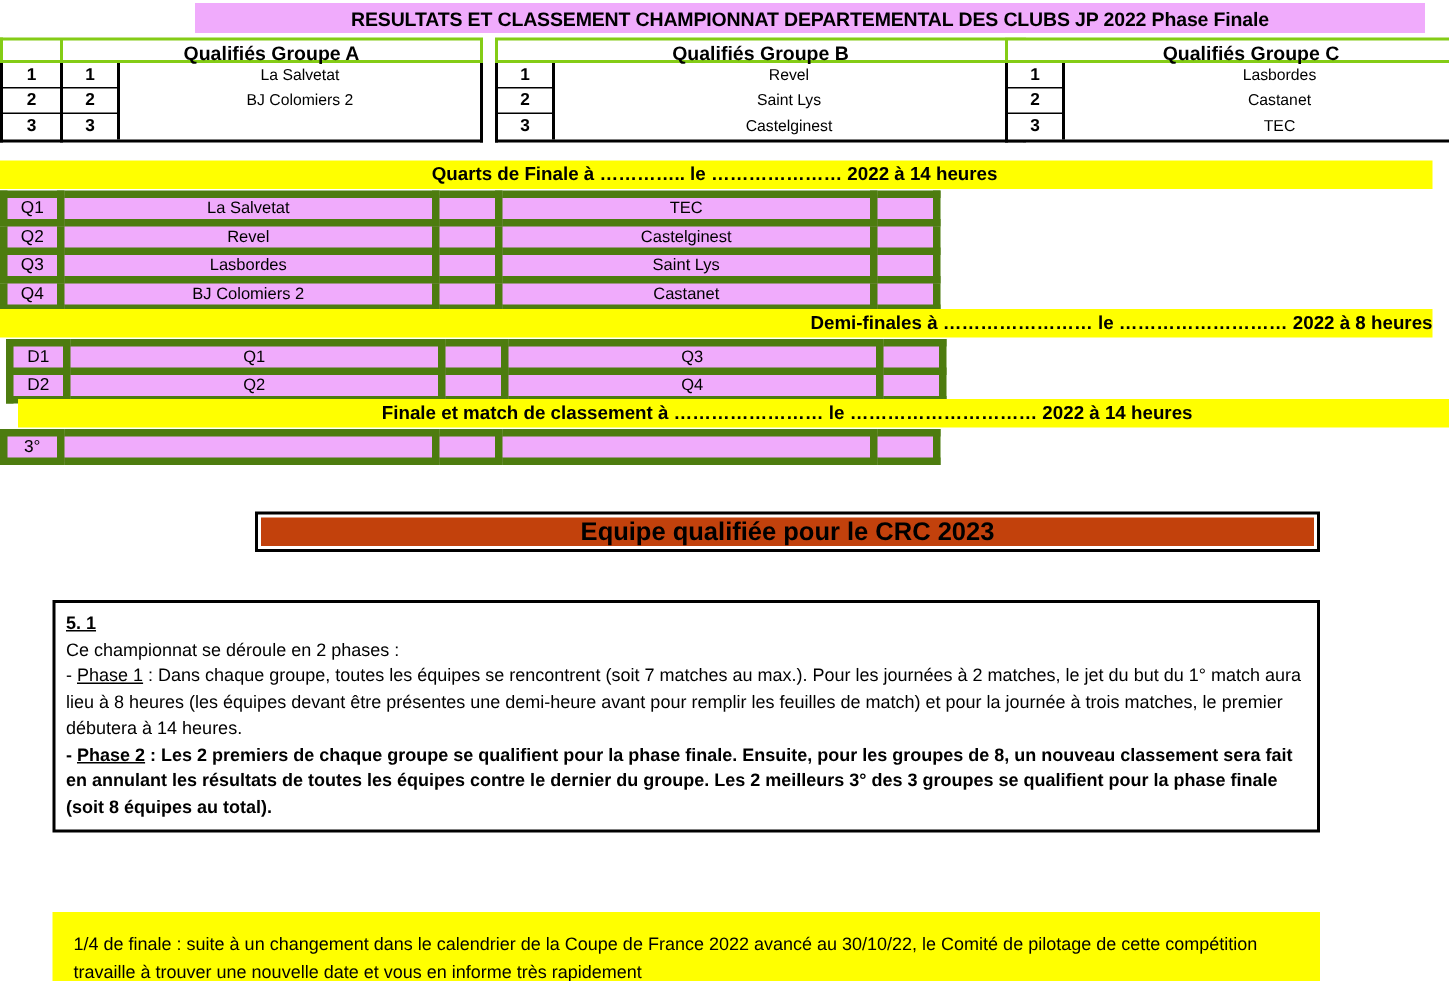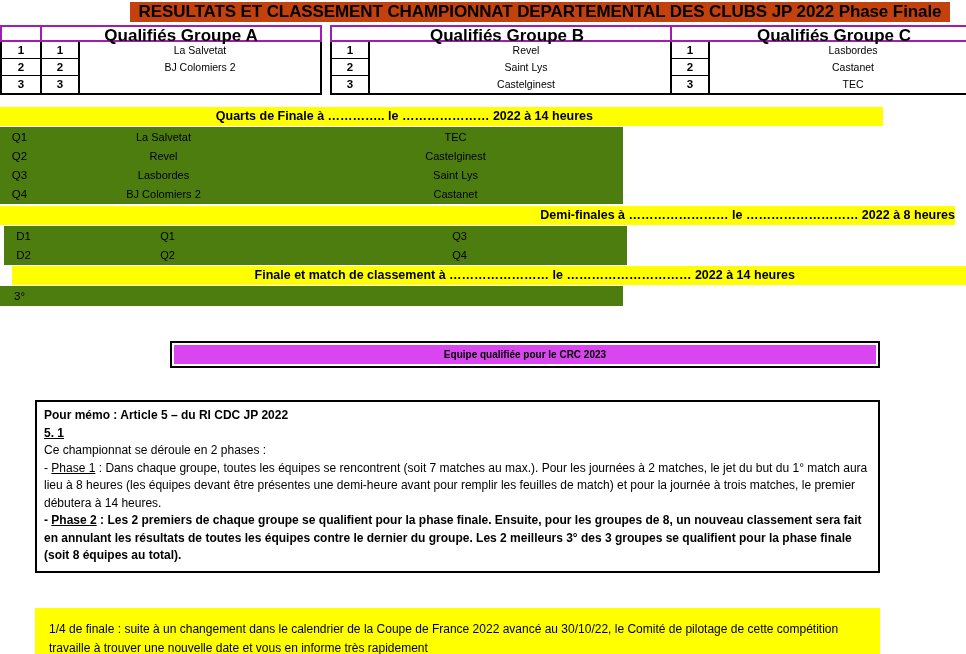--- a/index.html
+++ b/index.html
@@ -9,32 +9,32 @@
     font-family:"Liberation Sans", sans-serif;
     color:#000;
     position:relative;
     overflow:hidden;
   }
   .page{position:relative;width:966px;height:654px;}
 
   
   .title-banner{
     position:absolute;left:130px;top:2px;width:820px;height:20px;
-    background:#c2410c;
+    background:#f0abfc;
     display:flex;align-items:center;justify-content:center;
-    font-size:17px;font-weight:bold;letter-spacing:-0.1px;
+    font-size:13px;font-weight:bold;letter-spacing:-0.1px;
     white-space:nowrap;
   }
 
   
   .grp{position:absolute;}
   .grp-head{
-    border:2px solid #a21caf;
+    border:2px solid #84cc16;
     height:17px;line-height:17px;
-    text-align:center;font-size:17px;font-weight:bold;
+    text-align:center;font-size:13px;font-weight:bold;
     background:#fff;box-sizing:border-box;
   }
   .grp-body{
     border:2px solid #000;border-top:none;
     box-sizing:border-box;background:#fff;
     display:flex;
   }
   .grp-rank{
     width:38px;border-right:2px solid #000;box-sizing:border-box;
   }
@@ -54,38 +54,38 @@
     position:absolute;height:19px;line-height:19px;
     background:#ffff00;
     font-size:12.5px;font-weight:bold;
     white-space:nowrap;text-align:right;
     box-sizing:border-box;
   }
 
   
   .bracket{position:absolute;border-collapse:collapse;background:#fff;}
   .bracket td{
-    border:1px solid #4d7c0f;
+    border:5px solid #4d7c0f;
     height:19px;font-size:11px;text-align:center;
-    padding:0;box-sizing:border-box;background:#4d7c0f;margin-top:24px;
+    padding:0;box-sizing:border-box;background:#f0abfc;margin-top:24px;
   }
   .bracket td.lbl{width:38px;font-size:11.5px;}
   .bracket td.team{width:250px;}
   .bracket td.score{width:42px;}
 
   
   .crc-box{
     position:absolute;left:170px;top:341px;width:710px;height:27px;
     border:2px solid #000;background:#fff;box-sizing:border-box;
     padding:2px;
   }
   .crc-inner{
-    width:100%;height:100%;background:#d946ef;
+    width:100%;height:100%;background:#c2410c;
     display:flex;align-items:center;justify-content:center;
-    font-size:10px;font-weight:bold;box-sizing:border-box;
+    font-size:17px;font-weight:bold;box-sizing:border-box;
   }
 
   
   .memo{
     position:absolute;left:35px;top:400px;width:845px;
     border:2px solid #000;background:#fff;box-sizing:border-box;
     padding:5px 7px 6px 7px;
     font-size:12px;line-height:17.5px;
   }
   .memo .l-title{font-weight:bold;}
@@ -160,21 +160,21 @@
         <div class="cell">3</div>
       </div>
       <div class="grp-names">
         <div class="cell">Lasbordes</div>
         <div class="cell">Castanet</div>
         <div class="cell">TEC</div>
       </div>
     </div>
   </div>
 
-  <div class="bar" style="left:0px;top:107px;width:883px;padding-right:290px;">Quarts de Finale à ………….. le ………………… 2022 à 14 heures</div>
+  <div class="bar" style="left:0px;top:107px;width:955px;padding-right:290px;">Quarts de Finale à ………….. le ………………… 2022 à 14 heures</div>
 
   <table class="bracket" style="left:0px;top:127px;">
     <tbody>
         <tr>
       <td class="lbl">Q1</td>
       <td class="team">La Salvetat</td>
       <td class="score"></td>
       <td class="team">TEC</td>
       <td class="score"></td>
     </tr>
@@ -235,21 +235,20 @@
       <td class="score"></td>
     </tr>
   </tbody>
     </table>
 
   <div class="crc-box">
     <div class="crc-inner">Equipe qualifiée pour le CRC 2023</div>
   </div>
 
   <div class="memo">
-    <p class="l-title">Pour mémo : Article 5 –  du RI CDC JP 2022</p>
     <p class="l-sub" style="display:inline-block;">5. 1</p>
     <p>Ce championnat se déroule en 2 phases :</p>
     <p><span>- </span><span class="u">Phase 1</span><span> : Dans chaque groupe, toutes les équipes se rencontrent (soit 7 matches au max.). Pour les journées à 2 matches, le jet du but du 1° match aura lieu à 8 heures (les équipes devant être présentes une demi-heure avant pour remplir les feuilles de match) et pour la journée à trois matches, le premier débutera à 14 heures.</span></p>
     <p class="p2"><span>- </span><span class="u">Phase 2</span><span> : Les 2 premiers de chaque groupe se qualifient pour la phase finale. Ensuite, pour les groupes de 8, un nouveau classement sera fait en annulant les résultats de toutes les équipes contre le dernier du groupe. Les 2 meilleurs 3° des 3 groupes se qualifient pour la phase finale (soit 8 équipes au total).</span></p>
   </div>
 
   <div class="note">
     <p>1/4 de finale : suite à un changement dans le calendrier de la Coupe de France 2022 avancé au 30/10/22, le Comité de pilotage de cette compétition travaille à trouver une nouvelle date et vous en informe très rapidement</p>
   </div>
 

